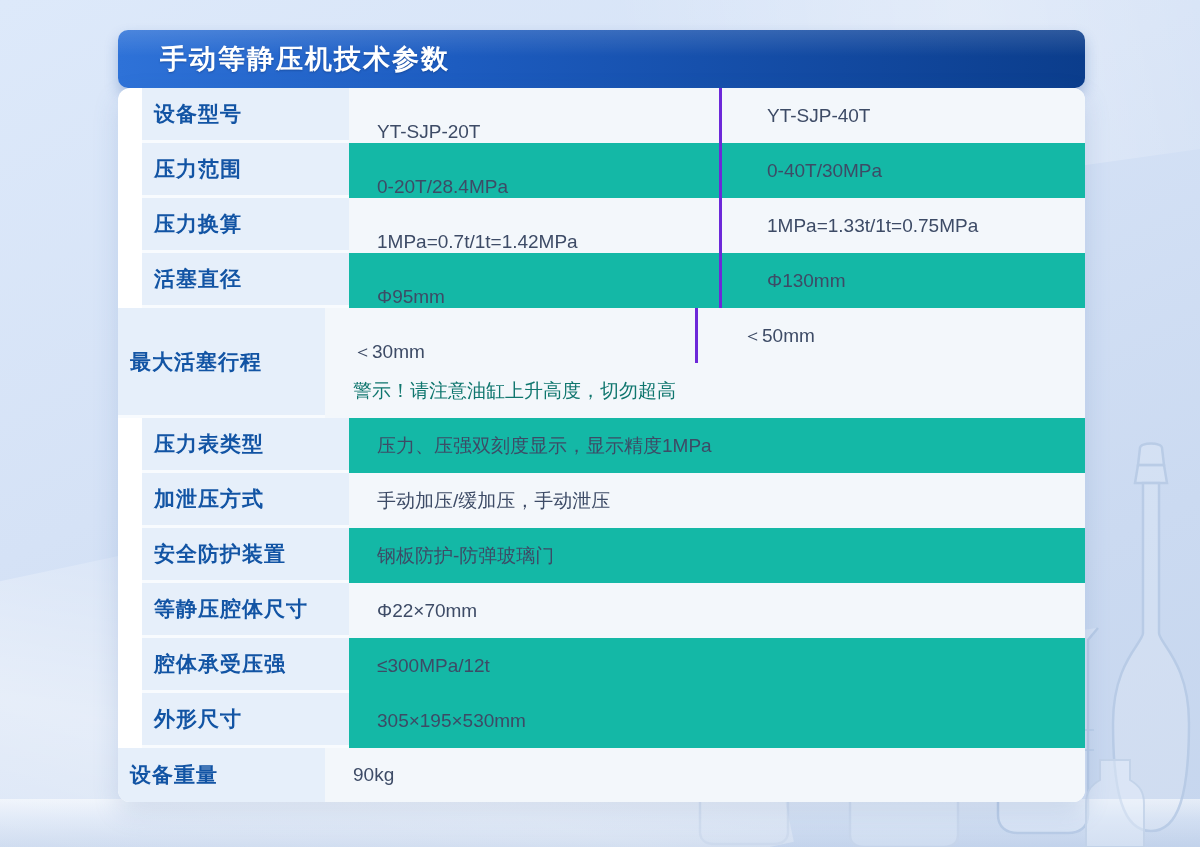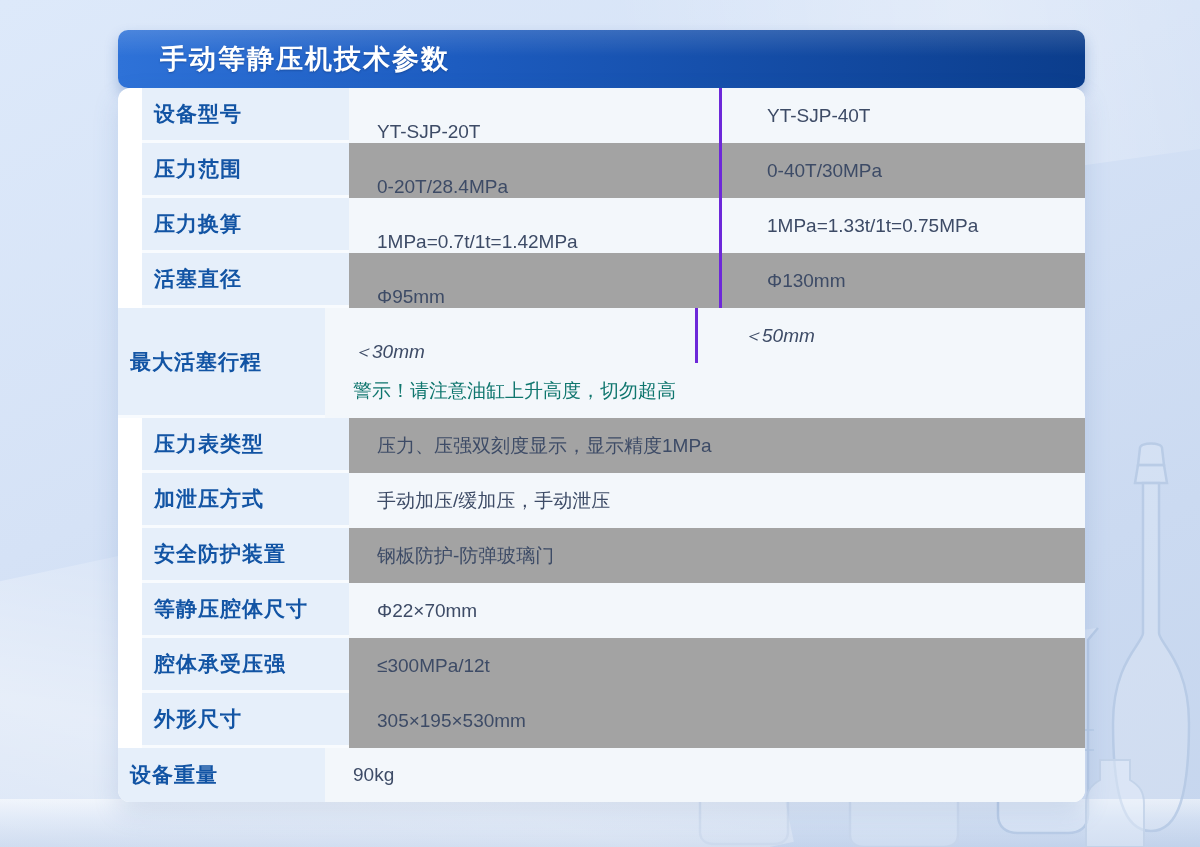--- a/index.html
+++ b/index.html
@@ -42,24 +42,24 @@
   }
   .row{display:flex;width:100%;}
   .h55{height:55px;padding-left:24px;} .h54{height:54px;} .tall{height:110px;}
   .label{
     width:207px;flex:0 0 207px;box-sizing:border-box;
     background:#e6effa;border-bottom:3px solid #f8fbfe;
     display:flex;align-items:center;padding-left:12px;
     color:#1254a4;font-size:21px;font-weight:bold;letter-spacing:1px;white-space:nowrap;
   }
   .row:last-child .label{border-bottom:none;}
-  .vals{flex:1;display:flex;background:#a3a3a3;}
+  .vals{flex:1;display:flex;background:#14b8a6;}
   .tint .vals,.tint .vals-stack{background:#f3f7fb;}
   .vals-stack{flex:1;display:flex;flex-direction:column;background:#ffffff;}
-  .vals-stack .vals{background:transparent;height:55px;flex:0 0 55px;font-style:italic;}
+  .vals-stack .vals{background:transparent;height:55px;flex:0 0 55px;}
   .col{display:flex;align-items:center;color:#3d4b66;font-size:19px;white-space:nowrap;box-sizing:border-box;}
   .c1{width:370px;flex:0 0 370px;padding-left:28px;margin-top:32px;}
   .c2{flex:1;padding-left:45px;border-left:3px solid #6d28d9;}
   .span{flex:1;display:flex;align-items:center;padding-left:28px;color:#3d4b66;font-size:19px;white-space:nowrap;}
   .note{height:55px;flex:0 0 55px;display:flex;align-items:center;padding-left:28px;
     color:#0f766e;font-size:19px;white-space:nowrap;}
 </style>
 </head>
 <body>
 

